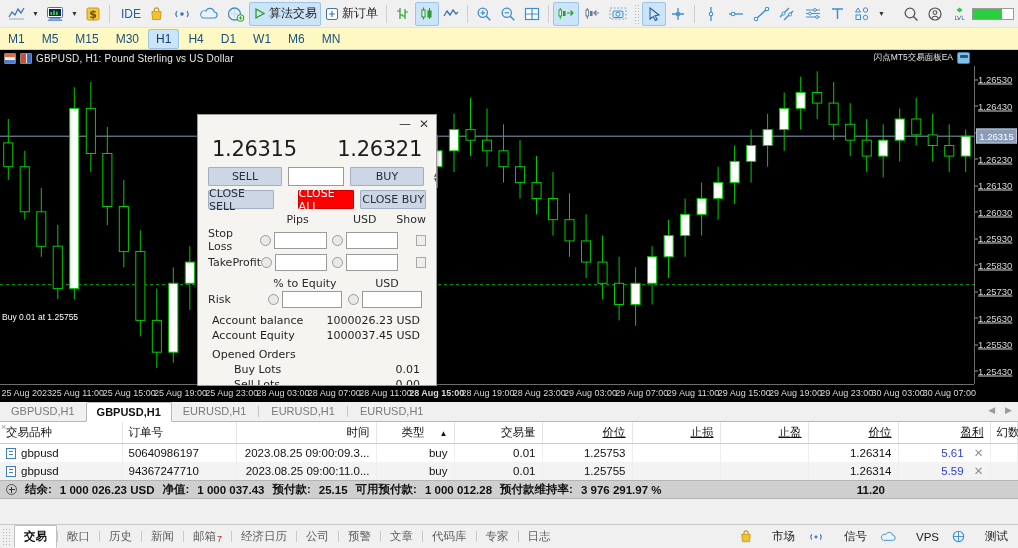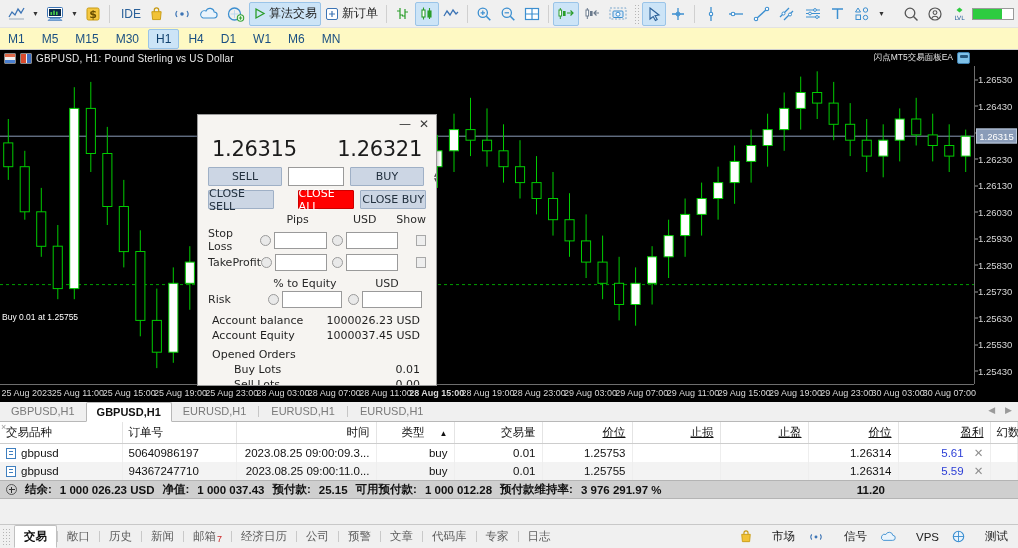--- a/index.html
+++ b/index.html
@@ -58,21 +58,21 @@
 
   .chart-canvas { position: absolute; inset: 16px 44px 18px 0; }
   .chart-canvas svg { display: block; }
 
   .price-axis {
     position: absolute; top: 16px; right: 0; bottom: 18px; width: 44px;
     border-left: 1px solid #6e6e6e; background: #000;
   }
   .price-tick {
     position: absolute; left: 3px; color: #d8d8d8; font-size: 9.5px;
-    white-space: nowrap; transform: translateY(-50%);
+    white-space: nowrap; transform: translateY(-50%); text-decoration: underline;
   }
   .price-tick::before {
     content: ""; position: absolute; left: -3px; top: 50%; width: 3px;
     height: 1px; background: #9a9a9a;
   }
   .price-current {
     position: absolute; left: 1px; right: 1px; background: #8a9cb8; color: #fff;
     font-size: 9.5px; padding: 1px 2px; text-align: center; transform: translateY(-50%);
     border: 1px solid #b9c6d8;
   }

